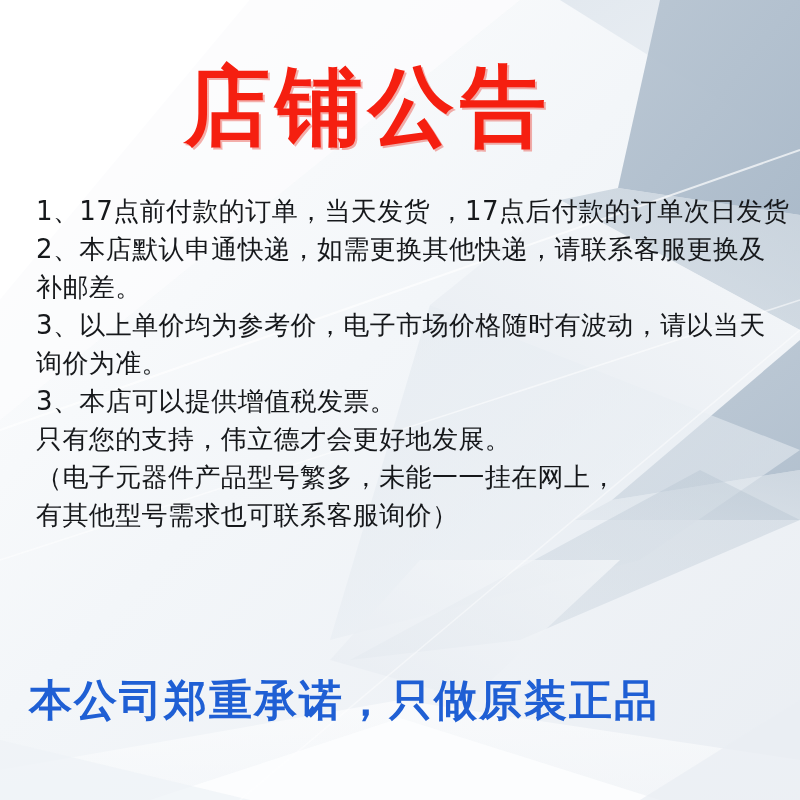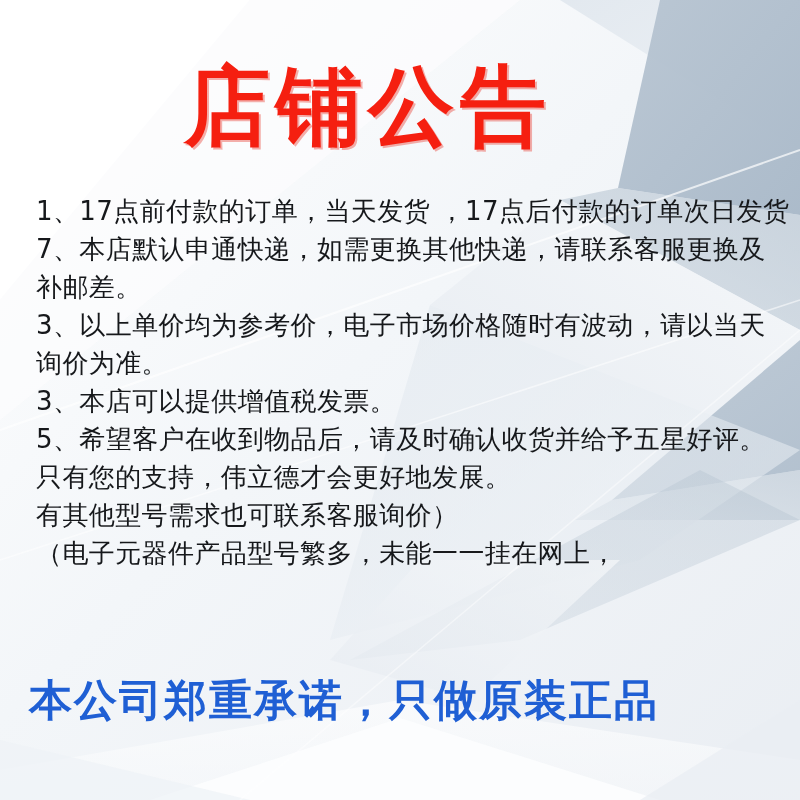--- a/index.html
+++ b/index.html
@@ -140,28 +140,27 @@
     <line x1="0" y1="560" x2="800" y2="300" stroke="#ffffff" stroke-width="1.5" opacity="0.55"></line>
     <line x1="240" y1="800" x2="800" y2="330" stroke="#ffffff" stroke-width="1.5" opacity="0.45"></line>
   </svg>
 
   <div class="title-wrap">
     <span class="title-text">店铺公告</span>
   </div>
 
   <div class="body-block">
     <div class="body-line">1、17点前付款的订单，当天发货 ，17点后付款的订单次日发货</div>
-    <div class="body-line">7、本店默认申通快递，如需更换其他快递，请联系客服更换及</div>
+    <div class="body-line">2、本店默认申通快递，如需更换其他快递，请联系客服更换及</div>
     <div class="body-line">补邮差。</div>
     <div class="body-line">3、以上单价均为参考价，电子市场价格随时有波动，请以当天</div>
     <div class="body-line">询价为准。</div>
     <div class="body-line">3、本店可以提供增值税发票。</div>
-    <div class="body-line">5、希望客户在收到物品后，请及时确认收货并给予五星好评。</div>
     <div class="body-line">只有您的支持，伟立德才会更好地发展。</div>
+    <div class="body-line">（电子元器件产品型号繁多，未能一一挂在网上，</div>
     <div class="body-line">有其他型号需求也可联系客服询价）</div>
-    <div class="body-line">（电子元器件产品型号繁多，未能一一挂在网上，</div>
   </div>
 
   <div class="slogan-wrap">
     <span class="slogan-text">本公司郑重承诺，只做原装正品</span>
   </div>
 
 </div>
 
 </body></html>

